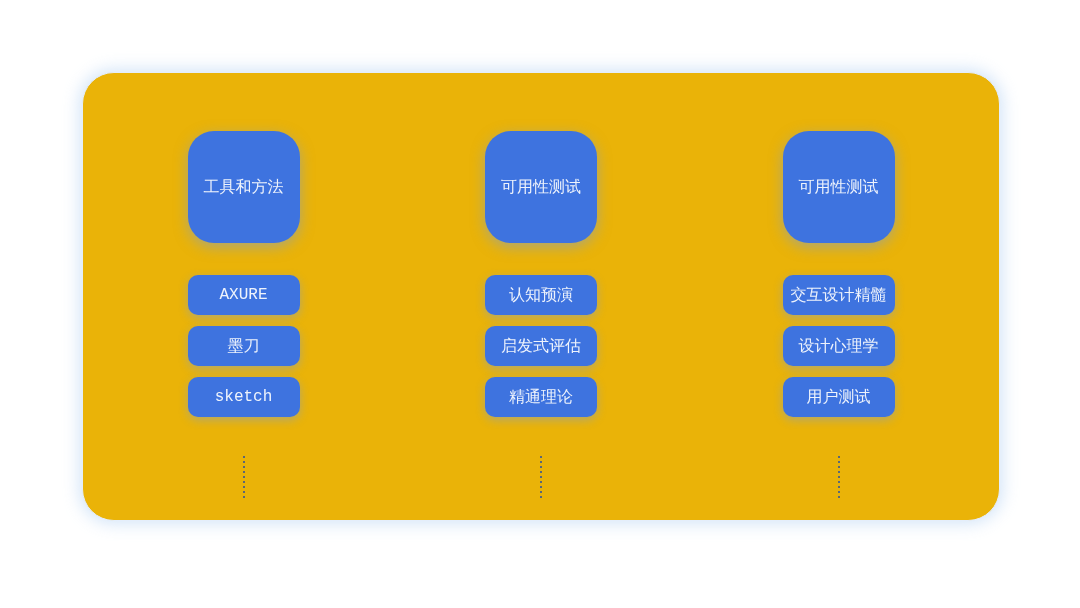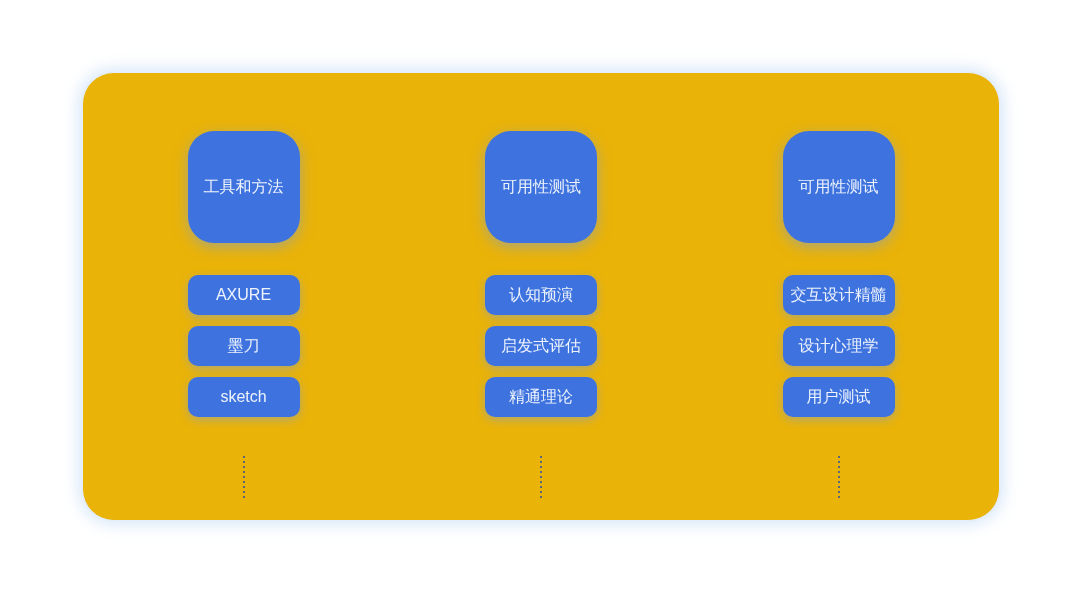--- a/index.html
+++ b/index.html
@@ -52,20 +52,21 @@
     font-size: 16px;
     display: inline-flex;
     align-items: center;
     justify-content: center;
     text-align: center;
     padding: 0 4px;
     margin-bottom: 11px;
     white-space: nowrap;
     box-shadow: 0 3px 10px rgba(110, 155, 235, 0.45);
     cursor: default;
+    font-family: Liberation Mono, monospace;
   }
   .dots {
     margin-top: 28px;
     width: 2px;
     height: 42px;
     background-image: repeating-linear-gradient(
       to bottom,
       var(--dot-color, #5b6776) 0px,
       var(--dot-color, #5b6776) 2px,
       transparent 2px,

